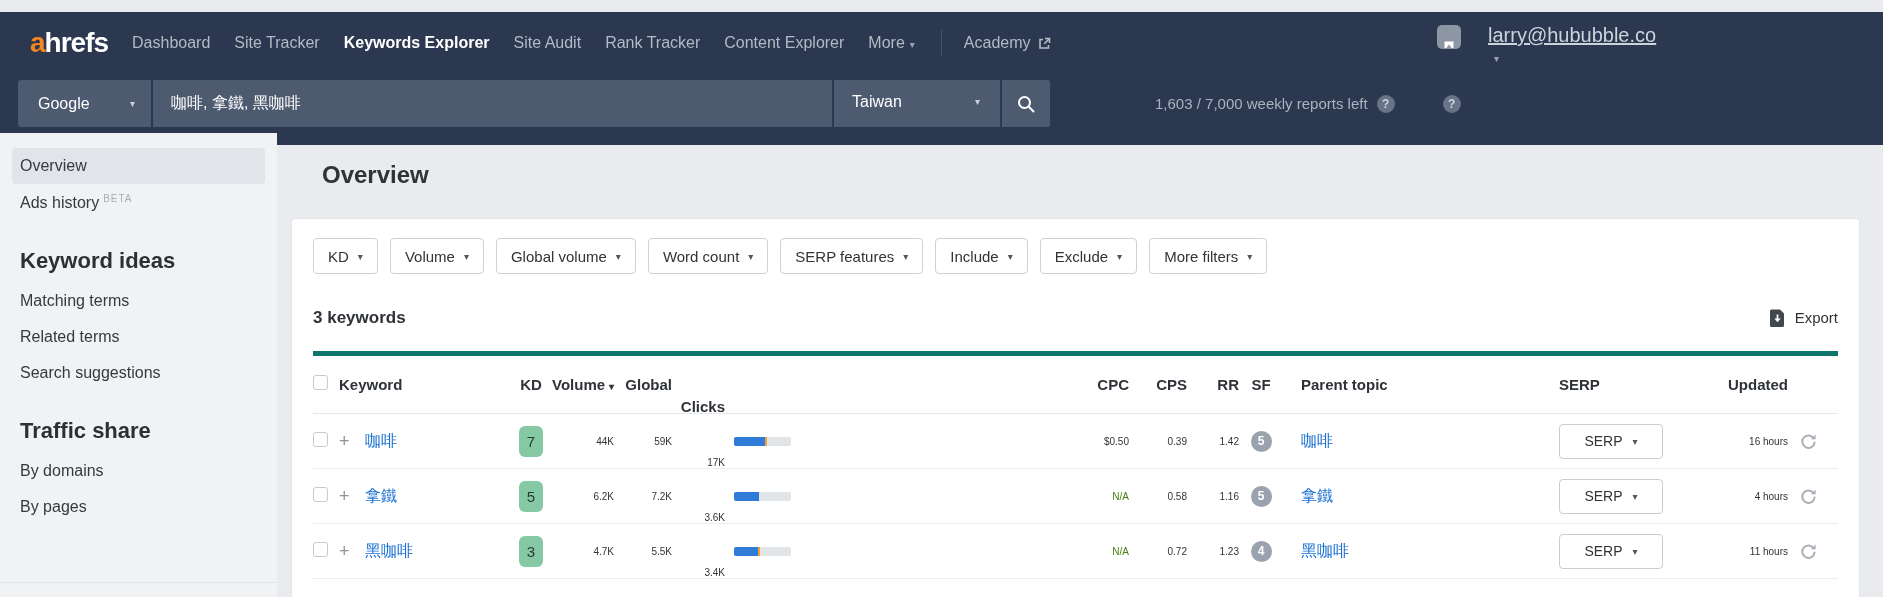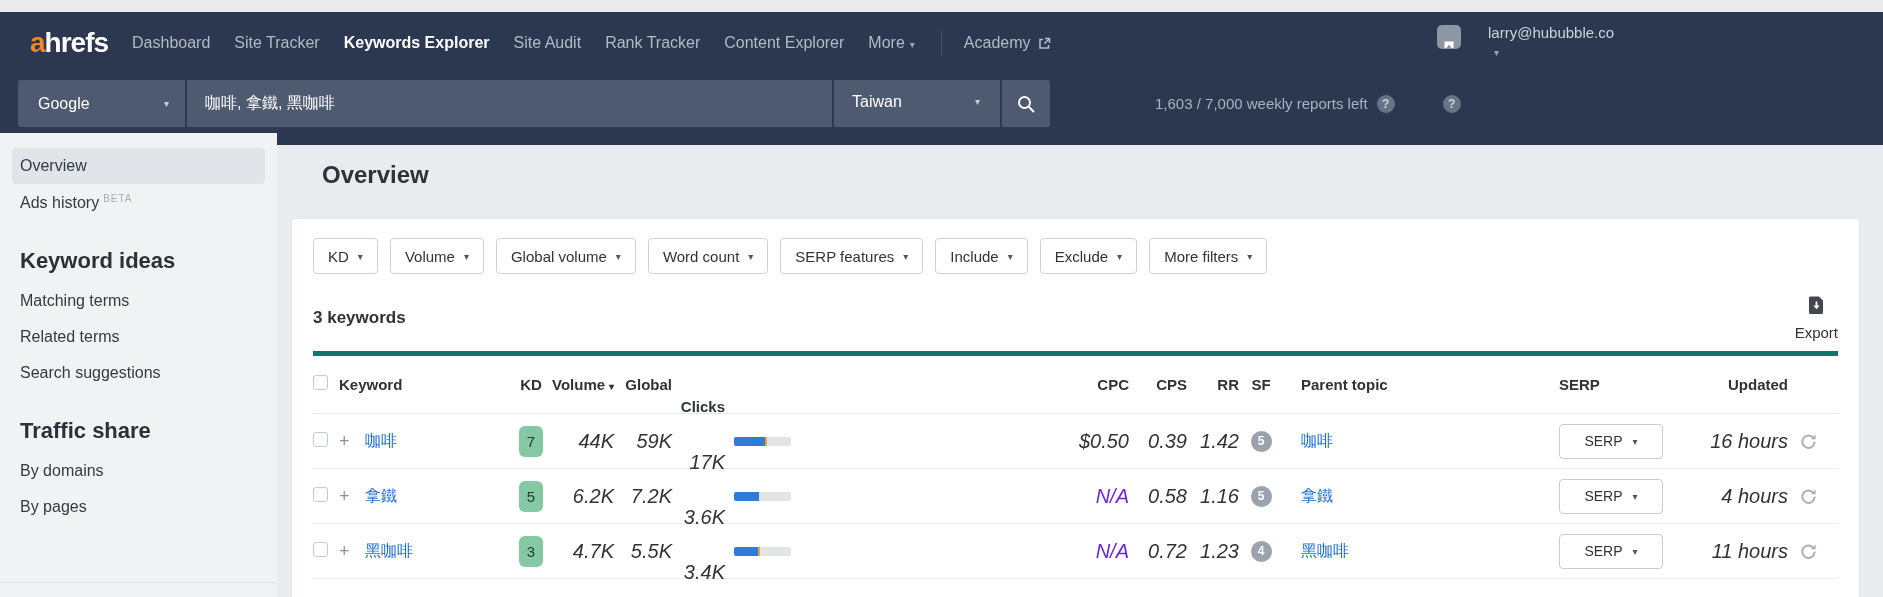--- a/index.html
+++ b/index.html
@@ -12,29 +12,29 @@
   .logo { font-size:28px; font-weight:bold; letter-spacing:-1px; margin-right:24px; cursor:pointer; }
   .logo .lg-a { color:#f5861f; }
   .logo .lg-rest { color:#ffffff; }
   .nav-item { font-size:16px; color:#b3bac5; margin-right:24px; cursor:pointer; white-space:nowrap; }
   .nav-item.active { color:#ffffff; font-weight:bold; }
   .nav-caret { font-size:10px; color:#9aa3b2; margin-left:5px; }
   .nav-divider { width:1px; height:26px; background:#46526a; margin:0 22px 0 2px; }
   .academy { font-size:16px; color:#b3bac5; display:flex; align-items:center; gap:7px; cursor:pointer; }
   .user-block { position:absolute; left:1436px; top:12px; display:flex; align-items:flex-start; gap:26px; }
   .user-email-wrap { display:flex; flex-direction:column; }
-  .user-email { font-size:15px; color:#cdd3dc; cursor:pointer; }
+  .user-email { font-size:20px; color:#cdd3dc; cursor:pointer;text-decoration:underline; }
   .user-caret { font-size:10px; color:#9aa3b2; margin:6px 0 0 6px; cursor:pointer; }
 
   
   .searchrow { position:relative; height:71px; }
   .search-strip { position:absolute; left:18px; top:6px; width:1032px; height:47px;
                   background:#4e5a70; border-radius:3px; display:flex; align-items:stretch; overflow:hidden; }
   .strip-divider { width:2px; background:#2c3850; }
-  .engine-select { width:167px; display:flex; align-items:center; justify-content:space-between;
+  .engine-select { width:133px; display:flex; align-items:center; justify-content:space-between;
                    padding:0 16px 0 20px; cursor:pointer;text-align:center; }
   .engine-label, .region-label { font-size:16px; color:#ffffff; }
   .strip-caret { font-size:10px; color:#c9cfd9; }
   .query-input { flex:1; background:transparent; border:none; outline:none; color:#ffffff;
                  font-size:16px; padding:0 18px; font-family:"Liberation Sans", sans-serif; }
   .region-select { width:166px; display:flex; align-items:center; justify-content:space-between;
                    padding:0 20px 4px 18px; cursor:pointer; }
   .search-btn { width:48px; display:flex; align-items:center; justify-content:center;
                 background:#4e5a70; border:none; cursor:pointer; }
   .counters { position:absolute; left:1155px; top:6px; height:47px; display:flex; align-items:center; gap:48px; }
@@ -60,29 +60,29 @@
 
   .filters-row { display:flex; gap:12px; padding-top:19px; }
   .filter-btn { height:36px; background:#ffffff; border:1px solid #ccd1d6; border-radius:4px;
                 display:flex; align-items:center; gap:9px; padding:0 14px; font-size:15px; color:#333;
                 cursor:pointer; white-space:nowrap; }
   .filter-caret { font-size:10px; color:#555; }
 
   .count-row { margin-top:10px; height:72px; display:flex; align-items:center; justify-content:space-between;
                border-bottom:5px solid #0f766e; }
   .count-label { font-size:17px; font-weight:bold; color:#2f3338; }
-  .export-btn { display:flex; align-items:center; gap:9px; cursor:pointer;flex-direction:column; }
+  .export-btn { display:flex; align-items:center; gap:9px; cursor:pointer; }
   .export-label { font-size:15px; color:#333; }
 
   .thead { display:flex; align-items:center; height:58px; border-bottom:1px solid #e4e7e9; }
   .th { font-size:15px; font-weight:bold; color:#2f3338; }
   .trow { display:flex; align-items:center; height:55px; border-bottom:1px solid #ecedef; }
-  .cell { font-size:20px; color:#333;font-style:italic; }
+  .cell { font-size:10px; color:#333; }
   .num { text-align:right; }
-  .na { color:#6d28d9; }
+  .na { color:#4d7c0f; }
 
   .c-check { width:26px; }
   .c-plus { width:26px; }
   .c-kw { width:145px; }
   .c-kwhead { width:171px; }
   .c-kd { width:42px; display:flex; justify-content:center; }
   .c-kd.th { display:block; text-align:center; }
   .c-vol { width:62px; }
   .c-glob { width:58px; }
   .c-clicks { width:53px;margin-top:43px; }

